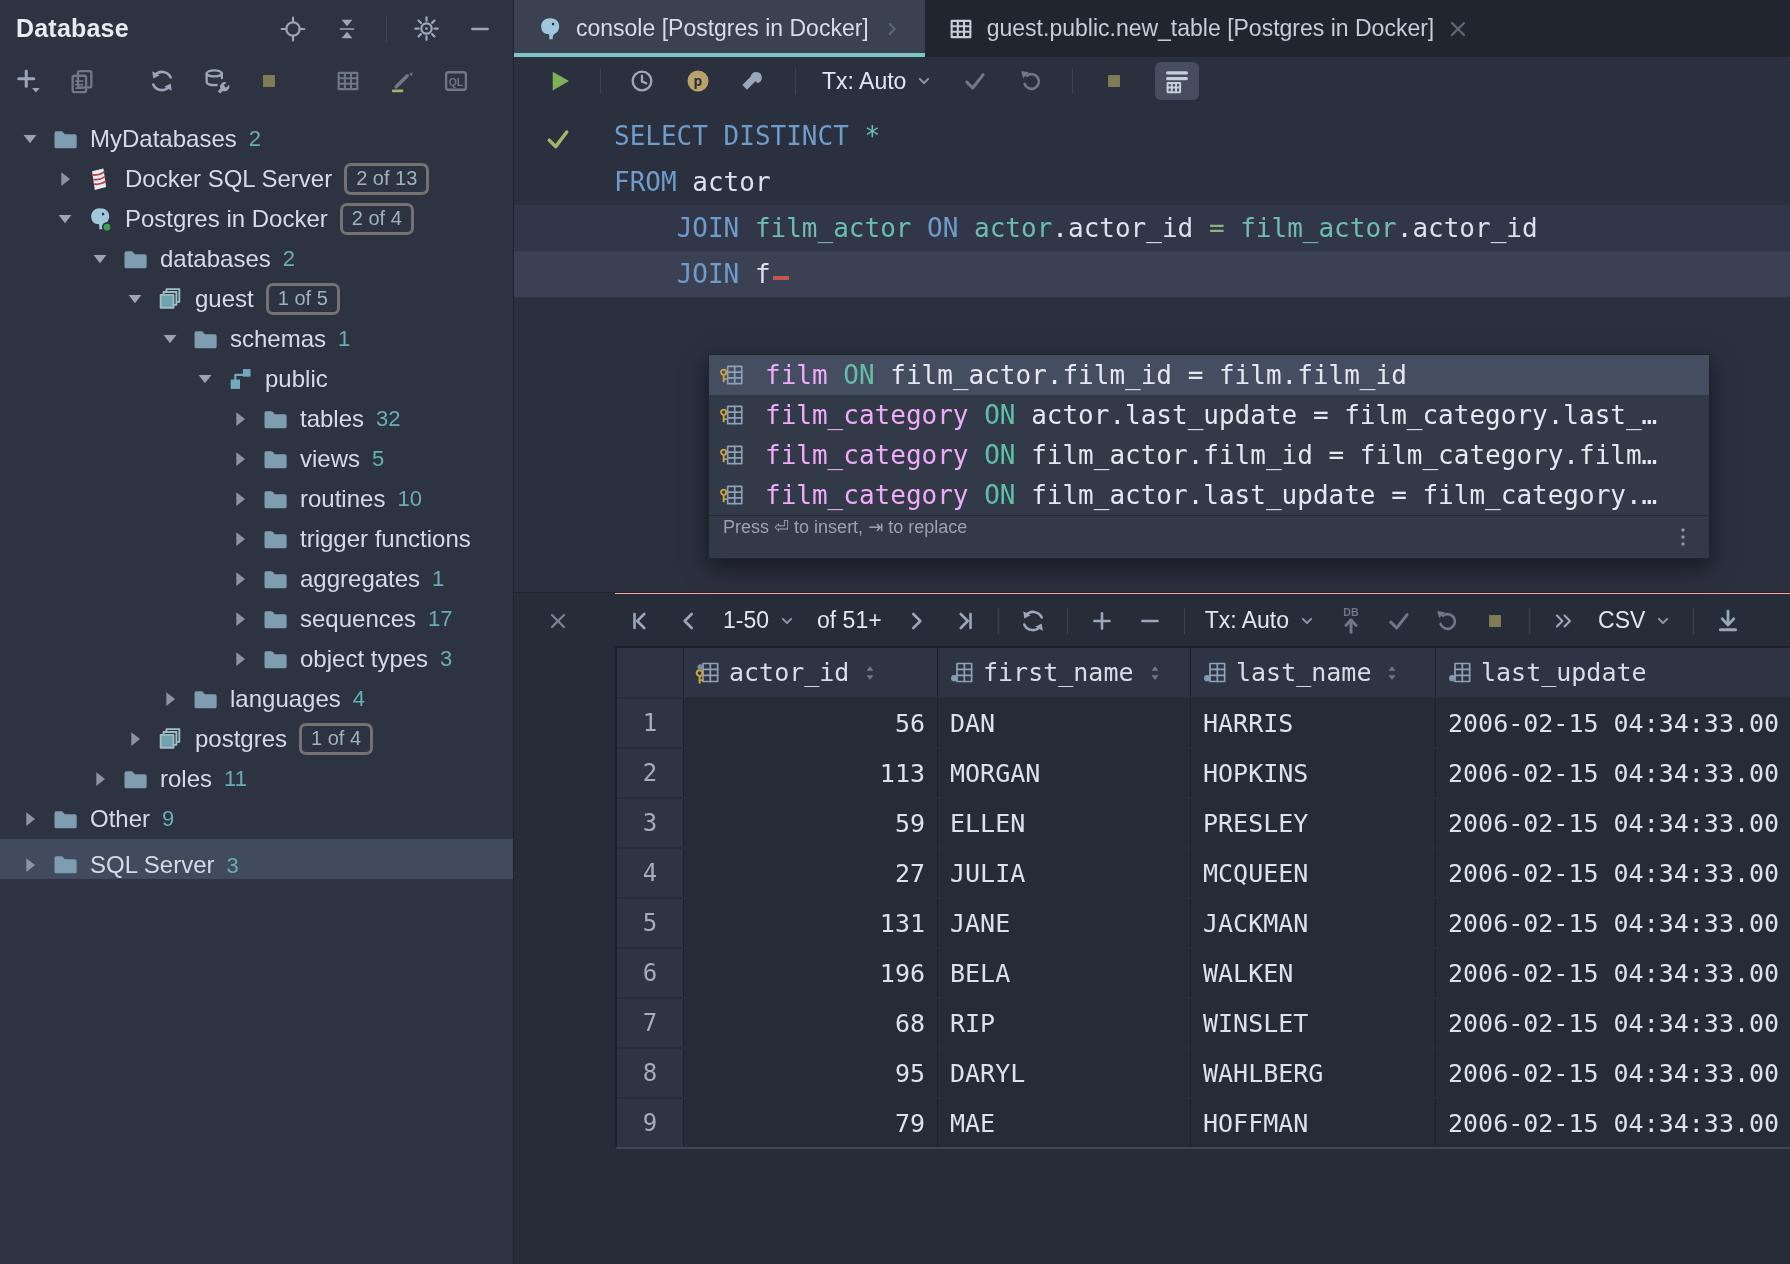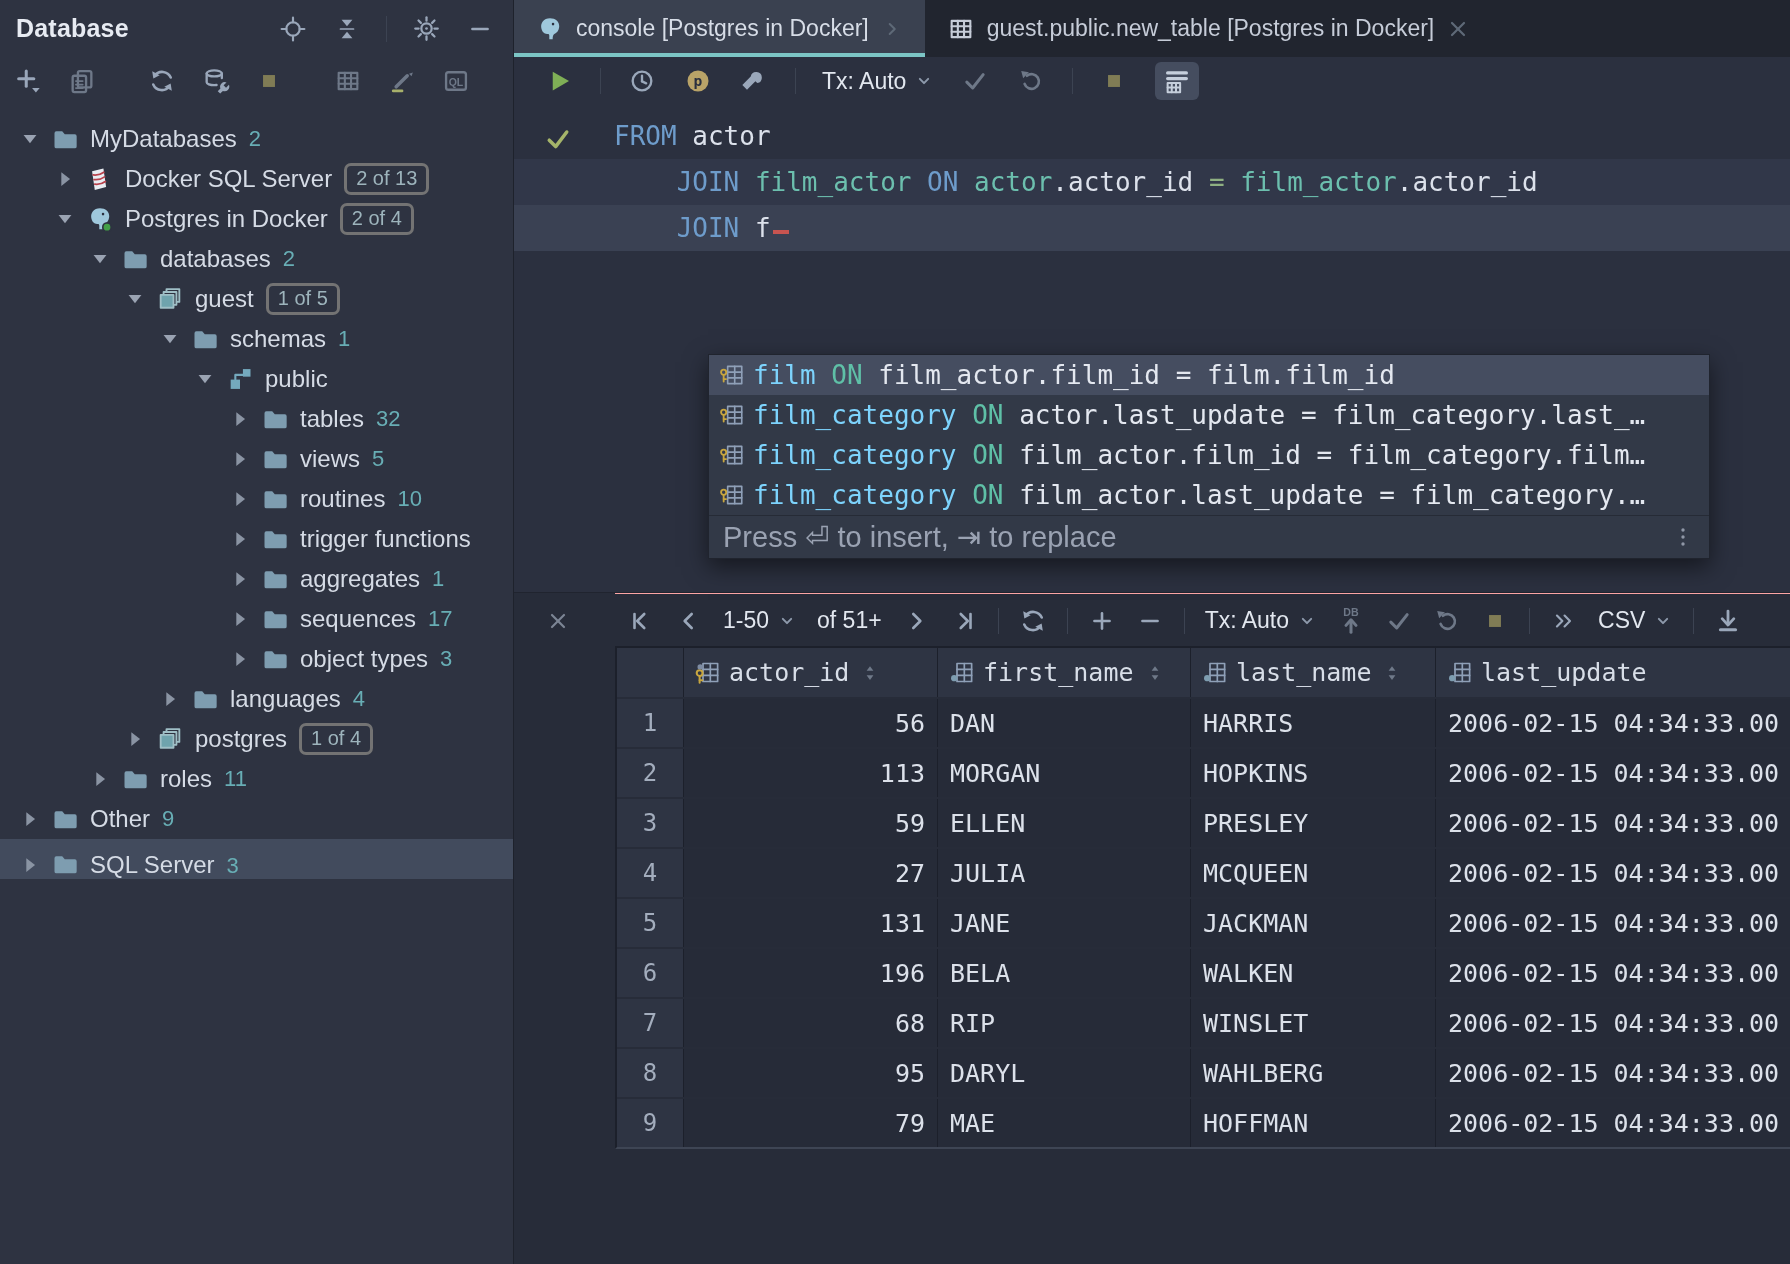--- a/index.html
+++ b/index.html
@@ -57,23 +57,23 @@
   .tok-tbl{color:#6CBFAE;}
   .tok-id{color:#DCE1EB;}
   .tok-op{color:#8FB082;}
   .caret-bar{display:inline-block;width:16px;height:4px;background:#C75450;margin-left:2px;margin-bottom:3px;}
   .gutter-check{position:absolute;left:30px;top:20px;color:#A5B46A;}
 
   .popup{position:absolute;left:194px;top:297px;width:1000px;background:#323947;border:1px solid #20242E;box-shadow:0 8px 22px rgba(0,0,0,.5);z-index:5;}
   .popup-row{height:40px;display:flex;align-items:center;padding:0 10px;font-family:"DejaVu Sans Mono",monospace;font-size:26px;color:#E4E8F0;white-space:pre;}
   .popup-row.selected{background:#454D60;}
   .popup-row .icon{margin-right:8px;}
-  .popup-name{color:#7dd3fc;}
+  .popup-name{color:#f0abfc;margin-left:12px;}
   .popup-kw{color:#5FC0A7;}
-  .popup-footer{height:42px;display:flex;align-items:center;border-top:1px solid #262B36;color:#9AA2B2;font-size:29px;padding:0 14px;}
+  .popup-footer{height:42px;display:flex;border-top:1px solid #262B36;color:#9AA2B2;font-size:18px;padding:0 14px;}
   .popup-footer .kebab{margin-left:auto;color:#8F97A6;}
 
   
   .results{position:absolute;top:592px;left:0;right:0;bottom:0;background:#272C39;border-top:1px solid #20242F;}
   .results-close{position:absolute;left:32px;top:16px;color:#7C8594;}
   .results-toolbar{position:absolute;left:101px;top:0;right:0;height:53px;display:flex;align-items:center;gap:20px;border-top:1px solid #fca5a5;padding-left:12px;}
   .results-toolbar .tbtn{width:28px;}
   .grid{position:absolute;left:101px;top:53px;right:0;border-left:2px solid #1C202B;border-top:2px solid #1C202B;border-bottom:2px solid #3E4554;}
   .grid-row{display:grid;grid-template-columns:66px 253px 252px 244px 1fr;gap:1px;background:#1C202B;}
   .grid-row + .grid-row{margin-top:2px;}
@@ -622,20 +622,21 @@
                 <line x1="7.8" y1="13.5" x2="7.8" y2="21" stroke-width="1.6"></line>
                 <line x1="11.2" y1="13.5" x2="11.2" y2="21" stroke-width="1.6"></line>
               </svg>
             </span>
           </span>
         </div>
       <div class="code">
           <span class="gutter-check"><svg width="28" height="28" viewBox="0 0 24 24" fill="none" stroke="currentColor" stroke-width="2" stroke-linecap="round" stroke-linejoin="round">
               <polyline points="4.5,13 10,18.5 19.5,6" stroke-width="3"></polyline>
             </svg></span>
+          <div class="code-line"><span class="tok-kw">SELECT DISTINCT </span><span class="tok-tbl">*</span></div>
           <div class="code-line"><span class="tok-kw">FROM </span><span class="tok-id">actor</span></div>
           <div class="code-line hl-statement"><span class="tok-id">    </span><span class="tok-kw">JOIN </span><span class="tok-tbl">film_actor </span><span class="tok-kw">ON </span><span class="tok-tbl">actor</span><span class="tok-id">.actor_id </span><span class="tok-op">= </span><span class="tok-tbl">film_actor</span><span class="tok-id">.actor_id</span></div>
           <div class="code-line hl-caret"><span class="tok-id">    </span><span class="tok-kw">JOIN </span><span class="tok-id">f</span><span class="caret-bar"></span></div>
         </div>
       <div class="popup">
         <div>
       <div class="popup-row selected">
         <span class="icon "><svg width="26" height="26" viewBox="0 0 24 24" fill="none" stroke="currentColor" stroke-width="2" stroke-linecap="round" stroke-linejoin="round">
                   <rect x="8" y="4" width="13" height="16" stroke="#8FA0B8" stroke-width="1.5"></rect>
                   <line x1="8" y1="9.3" x2="21" y2="9.3" stroke="#8FA0B8" stroke-width="1.5"></line>

